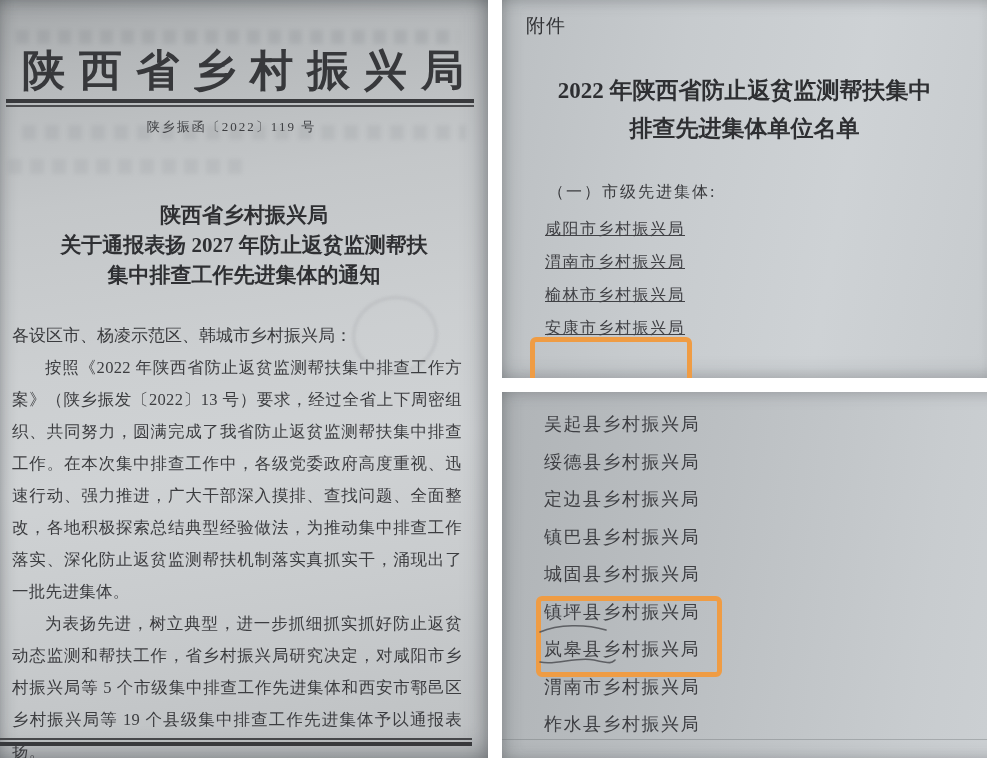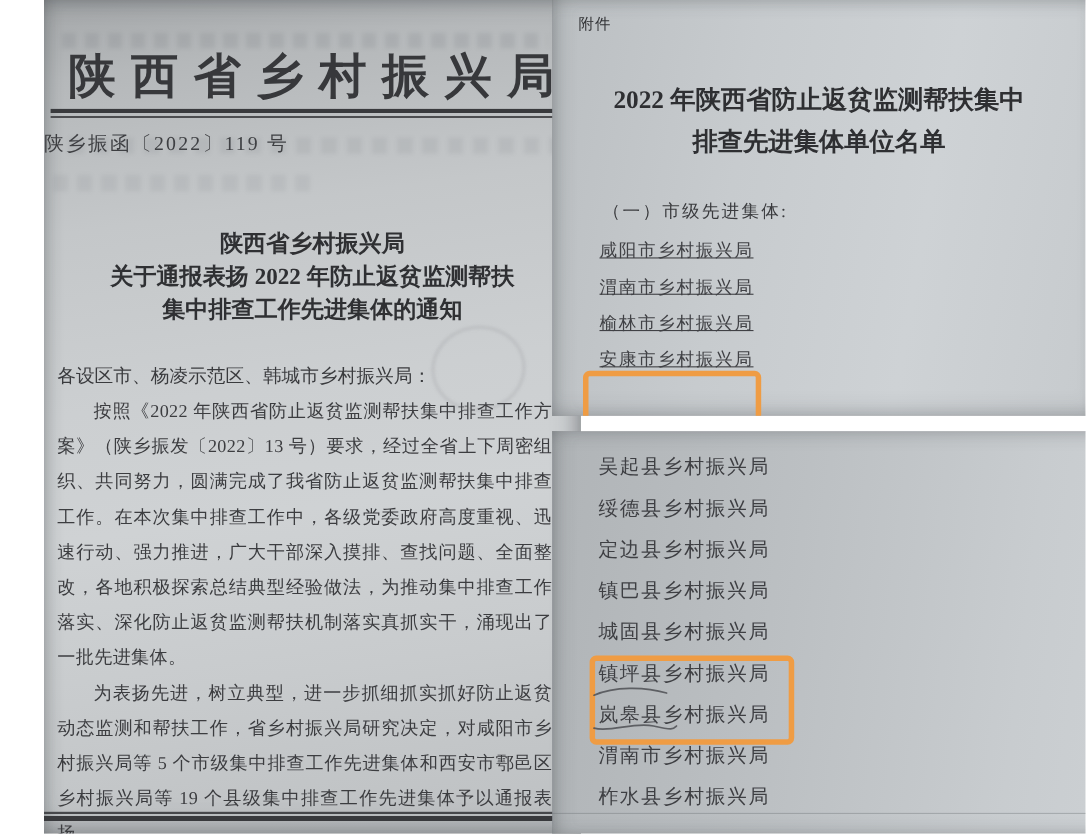--- a/index.html
+++ b/index.html
@@ -12,32 +12,31 @@
   .photo{position:absolute;overflow:hidden;color:#3b3c3f;}
 
   
   .photo.left{
     left:0;top:0;width:488px;height:758px;
     background:linear-gradient(172deg,#a4a7a9 0%,#b5b8ba 9%,#c4c7c9 26%,#cccfd1 46%,#cfd2d4 60%,#c8cbcd 78%,#bdc0c2 100%);
     box-shadow:inset -14px 0 22px -12px rgba(66,70,74,.5),
                inset 10px 0 18px -12px rgba(66,70,74,.45),
                inset 0 -18px 26px -14px rgba(66,70,74,.4),
                inset 0 14px 20px -14px rgba(66,70,74,.4);
-    margin-left:40px;
   }
   .agency{
     margin:48px 0 0;text-align:center;
     font-size:43px;font-weight:700;line-height:46px;
     letter-spacing:14px;padding-left:12px;color:#37383b;
   }
   .rule{
     margin:5px 14px 0 6px;height:9px;
     background:linear-gradient(#393a3d 0,#393a3d 4px,rgba(0,0,0,0) 4px,rgba(0,0,0,0) 6px,#4c4d50 6px,#4c4d50 8px,rgba(0,0,0,0) 8px);
   }
-  .doc-num{margin:10px 25px 0 0;text-align:left;font-size:18px;letter-spacing:2px;color:#3d3e41;}
+  .doc-num{margin:10px 25px 0 0;text-align:center;font-size:13px;letter-spacing:2px;color:#3d3e41;}
   .title{margin:64px 0 0;text-align:center;font-weight:700;font-size:21px;line-height:30px;color:#2f3033;}
   .title div{white-space:nowrap;}
   .salute{margin:35px 24px 0 12px;font-size:17px;line-height:22px;color:#3a3b3e;}
   .body-text{margin:5px 26px 0 12px;}
   .body-text p{
     margin:0;font-size:16.5px;line-height:32px;
     text-align:justify;text-indent:33px;letter-spacing:.3px;color:#3c3d40;
   }
   .bottom-rule{
     position:absolute;left:0;right:16px;bottom:11px;height:9px;
@@ -57,21 +56,21 @@
   }
 
   
   .photo.rt{
     left:502px;top:0;width:485px;height:378px;
     background:linear-gradient(100deg,#bbbfc2 0%,#c7cbce 35%,#ced2d5 68%,#c7cbce 100%);
     box-shadow:inset 12px 0 20px -12px rgba(66,70,74,.45),
                inset 0 -14px 20px -14px rgba(66,70,74,.35),
                inset 0 12px 16px -12px rgba(66,70,74,.3);
   }
-  .attach{position:absolute;left:24px;top:13px;font-size:14px;letter-spacing:1px;color:#323336;}
+  .attach{position:absolute;left:24px;top:13px;font-size:19px;letter-spacing:1px;color:#323336;}
   .att-title{position:absolute;left:0;right:0;top:72px;text-align:center;font-weight:700;font-size:23px;line-height:38px;color:#2e2f32;}
   .att-title div{white-space:nowrap;}
   .sec-head{position:absolute;left:46px;top:182px;font-size:16px;letter-spacing:2px;color:#3a3b3e;}
   .city-list{position:absolute;left:43px;top:212px;}
   .city-list .row{height:33px;line-height:33px;font-size:16px;letter-spacing:1.5px;color:#404145;white-space:nowrap;text-decoration:underline;}
   .hl-box{position:absolute;border:5px solid #ef9c44;border-radius:6px;pointer-events:none;}
   .city-box{left:28px;top:337px;width:152px;height:37px;}
 
   
   .photo.rb{
@@ -97,21 +96,21 @@
     <div class="bleed bleed-2"></div>
     <div class="bleed bleed-3"></div>
     <div class="seal-ghost"></div>
 
     <h1 class="agency">陕西省乡村振兴局</h1>
     <div class="rule"></div>
     <div class="doc-num">陕乡振函〔2022〕119 号</div>
 
     <div class="title">
       <div>陕西省乡村振兴局</div>
-      <div>关于通报表扬 2022 年防止返贫监测帮扶</div>
+      <div>关于通报表扬 2027 年防止返贫监测帮扶</div>
       <div>集中排查工作先进集体的通知</div>
     </div>
 
     <div class="salute">各设区市、杨凌示范区、韩城市乡村振兴局：</div>
 
     <div class="body-text">
       <p>按照《2022 年陕西省防止返贫监测帮扶集中排查工作方案》（陕乡振发〔2022〕13 号）要求，经过全省上下周密组织、共同努力，圆满完成了我省防止返贫监测帮扶集中排查工作。在本次集中排查工作中，各级党委政府高度重视、迅速行动、强力推进，广大干部深入摸排、查找问题、全面整改，各地积极探索总结典型经验做法，为推动集中排查工作落实、深化防止返贫监测帮扶机制落实真抓实干，涌现出了一批先进集体。</p>
       <p>为表扬先进，树立典型，进一步抓细抓实抓好防止返贫动态监测和帮扶工作，省乡村振兴局研究决定，对咸阳市乡村振兴局等 5 个市级集中排查工作先进集体和西安市鄠邑区乡村振兴局等 19 个县级集中排查工作先进集体予以通报表扬。</p>
 
     </div>

